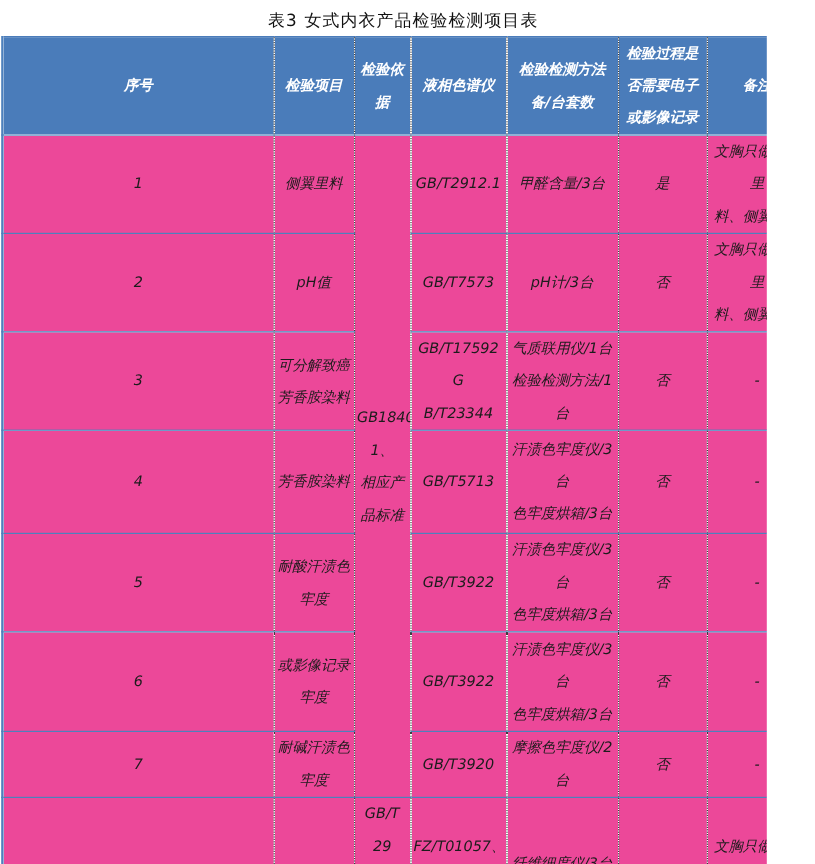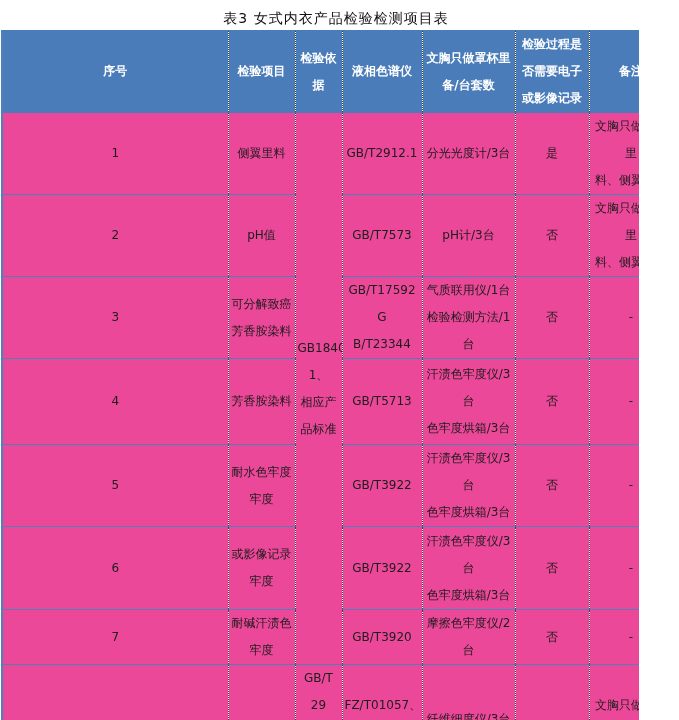--- a/index.html
+++ b/index.html
@@ -7,21 +7,21 @@
   .page{position:relative;width:639px;height:720px;background:#ffffff;overflow:hidden;}
   .title{position:absolute;top:6px;left:0;width:672px;height:24px;line-height:24px;
          text-align:center;font-size:14px;color:#111;letter-spacing:1px;}
   table.grid{position:absolute;top:30px;left:1px;width:671px;
              border-collapse:collapse;table-layout:fixed;
              border-left:2px solid #4e80bc;border-bottom:3px solid #4e80bc;
              border-right:1px dotted #3c3c3c;}
   table.grid th, table.grid td{
       padding:0 2px;margin:0;text-align:center;vertical-align:middle;
       font-size:12px;font-weight:normal;white-space:pre-line;overflow:hidden;
-      border-left:1px dotted #3c3c3c;border-right:1px dotted #3c3c3c;}
+      border-left:1px dotted #3c3c3c;border-right:1px dotted #3c3c3c;font-style:italic;}
   table.grid th{
       background:#4a7cba;color:#ffffff;font-weight:bold;line-height:27px;
       border-top:1px solid #4a7cba;border-bottom:1px solid #4a7cba;}
   table.grid td{
       background:#ec4899;line-height:27px;
       border-top:1px solid #4e80bc;border-bottom:1px solid #4e80bc;}
   td.basis{border-left:1px solid #4e80bc;line-height:28px;}
   td.basis8{border-left:1px solid #4e80bc;line-height:26px;}
   tr.hr{height:82px;} tr.r1{height:58px;} tr.r2{height:54px;} tr.r3{height:53px;}
   tr.r4{height:86px;} tr.r5{height:82px;} tr.r6{height:83px;} tr.r7{height:52px;}
@@ -44,37 +44,37 @@
       <col style="width:84px">
     </colgroup>
 
     <tbody>
         <tr class="hr">
       <th>序号</th>
       <th>检验项目</th>
       <th>检验依
 据</th>
       <th>液相色谱仪</th>
-      <th>文胸只做罩杯里
+      <th>检验检测方法
 备/台套数</th>
       <th>检验过程是
 否需要电子
 或影像记录</th>
       <th>备注</th>
     </tr>
 
     <tr class="r1">
       <td>1</td>
       <td>侧翼里料</td>
       <td class="basis" rowspan="7">GB1840
 1、
 相应产
 品标准</td>
       <td>GB/T2912.1</td>
-      <td>分光光度计/3台</td>
+      <td>甲醛含量/3台</td>
       <td>是</td>
       <td>文胸只做罩杯里
 料、侧翼里料</td>
     </tr>
 
     <tr class="r2">
       <td>2</td>
       <td>pH值</td>
       <td>GB/T7573</td>
       <td>pH计/3台</td>
@@ -101,21 +101,21 @@
       <td>GB/T5713</td>
       <td>汗渍色牢度仪/3
 台
 色牢度烘箱/3台</td>
       <td>否</td>
       <td>-</td>
     </tr>
 
     <tr class="r5">
       <td>5</td>
-      <td>耐水色牢度
+      <td>耐酸汗渍色
 牢度</td>
       <td>GB/T3922</td>
       <td>汗渍色牢度仪/3
 台
 色牢度烘箱/3台</td>
       <td>否</td>
       <td>-</td>
     </tr>
 
     <tr class="r6">

